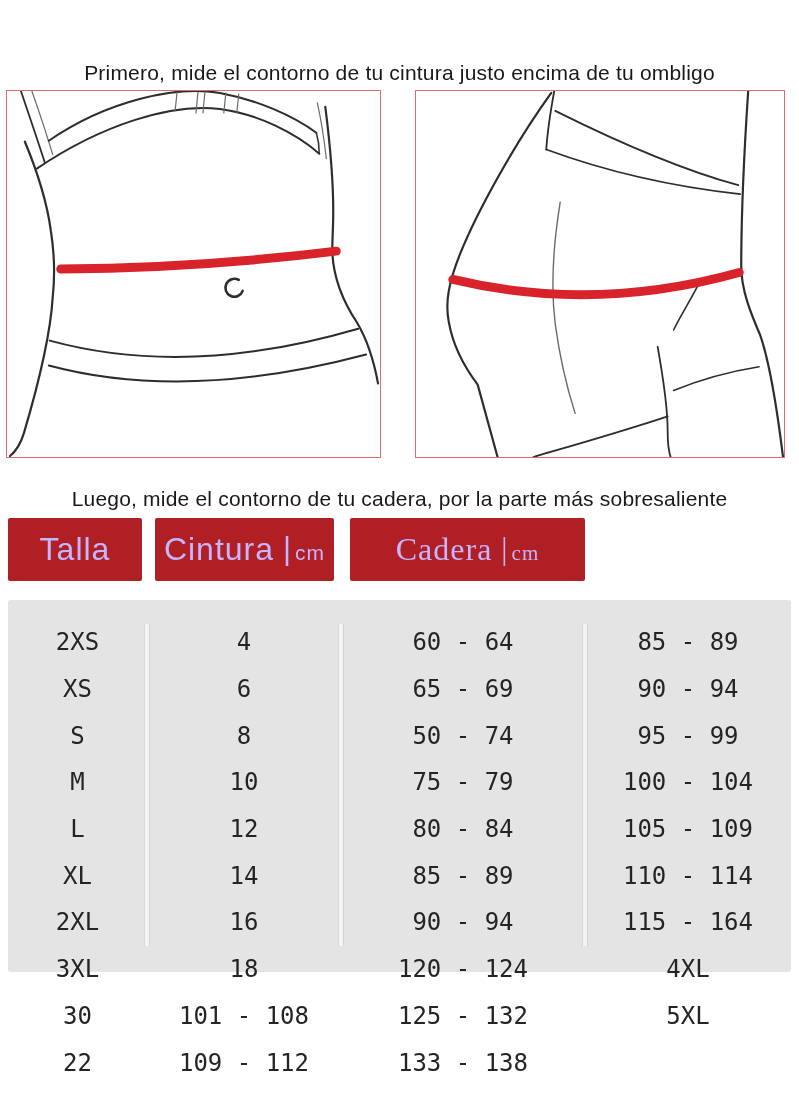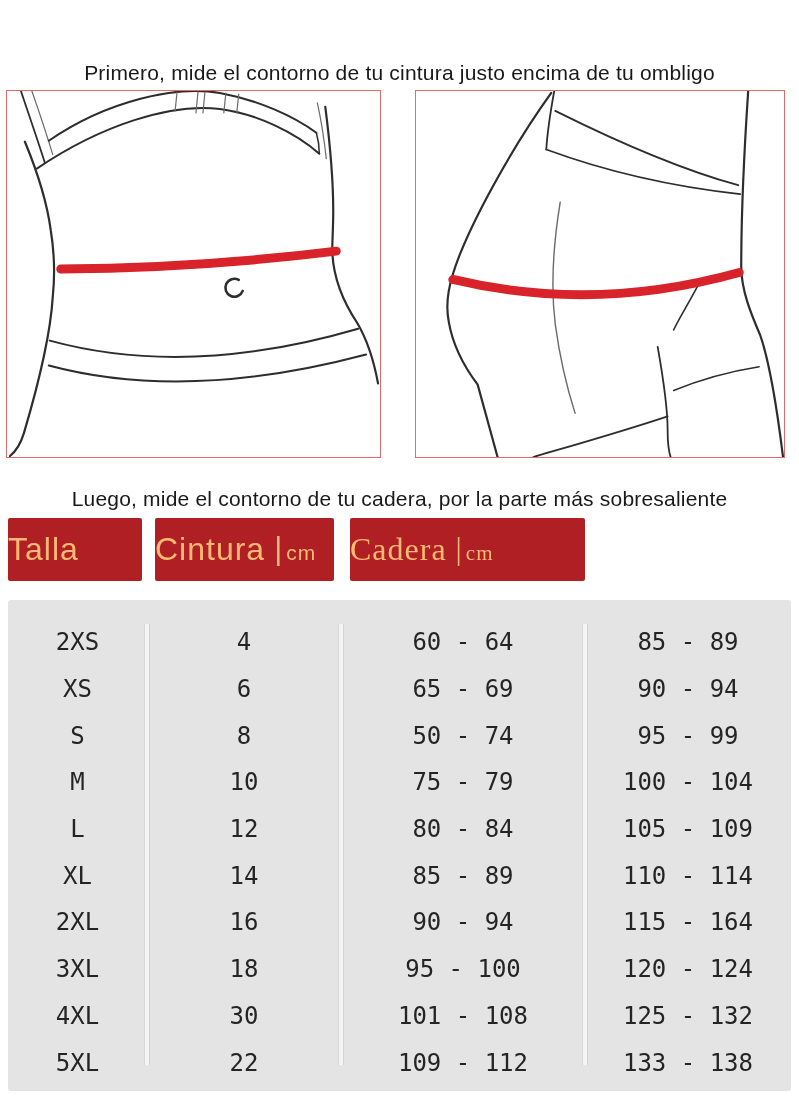--- a/index.html
+++ b/index.html
@@ -19,32 +19,32 @@
     border:1px solid #e06b6b;background:#ffffff;
   }
   .figbox.right{width:370px;}
   .figbox svg{display:block;width:100%;height:100%;}
 
   .thead{
     display:grid;grid-template-columns:139px 194px 244px 206px;
     margin:6px 8px 0;
   }
   .hblock{
-    height:63px;background:#b01f24;border-radius:2px;color:#fdba74;
-    display:flex;align-items:center;
+    height:63px;background:#b01f24;border-radius:2px;color:#c4b5fd;
+    display:flex;align-items:center;justify-content:center;
     font-size:32px;letter-spacing:1px;margin:0 7px 0 8px;font-weight:400;
   }
   .hcell:first-child .hblock{margin-left:0;margin-right:5px;}
   .hcell:last-child .hblock{margin-left:9px;margin-right:0;font-family:Liberation Serif, serif;}
   .hsep{font-weight:300;font-size:31px;margin:0 3px 0 9px;position:relative;top:-1px;}
   .hunit{font-size:21px;margin-top:7px;}
   .hsep:empty,.hunit:empty{display:none;}
 
   .tbody{
-    position:relative;margin:19px 8px 0;height:491px;box-sizing:border-box;
+    position:relative;margin:19px 8px 0;height:372px;box-sizing:border-box;
     background:#e4e4e4;border-radius:3px;padding-top:19px;
   }
   .rows{display:grid;grid-template-columns:139px 194px 244px 206px;grid-auto-rows:46.7px;}
   .tcell{
     display:flex;align-items:center;justify-content:center;
     font-family:"DejaVu Sans Mono","Liberation Mono",monospace;
     font-size:24px;color:#242424;
   }
   .vline{
     position:absolute;top:24px;bottom:26px;width:4px;background:#f4f4f4;
@@ -173,21 +173,20 @@
           <span class="tcell">XL</span>
           <span class="tcell">14</span>
           <span class="tcell">85 - 89</span>
           <span class="tcell">110 - 114</span>
           <span class="tcell">2XL</span>
           <span class="tcell">16</span>
           <span class="tcell">90 - 94</span>
           <span class="tcell">115 - 164</span>
           <span class="tcell">3XL</span>
           <span class="tcell">18</span>
-          <span class="tcell">95 - 100</span>
           <span class="tcell">120 - 124</span>
           <span class="tcell">4XL</span>
           <span class="tcell">30</span>
           <span class="tcell">101 - 108</span>
           <span class="tcell">125 - 132</span>
           <span class="tcell">5XL</span>
           <span class="tcell">22</span>
           <span class="tcell">109 - 112</span>
           <span class="tcell">133 - 138</span>
         </div>

